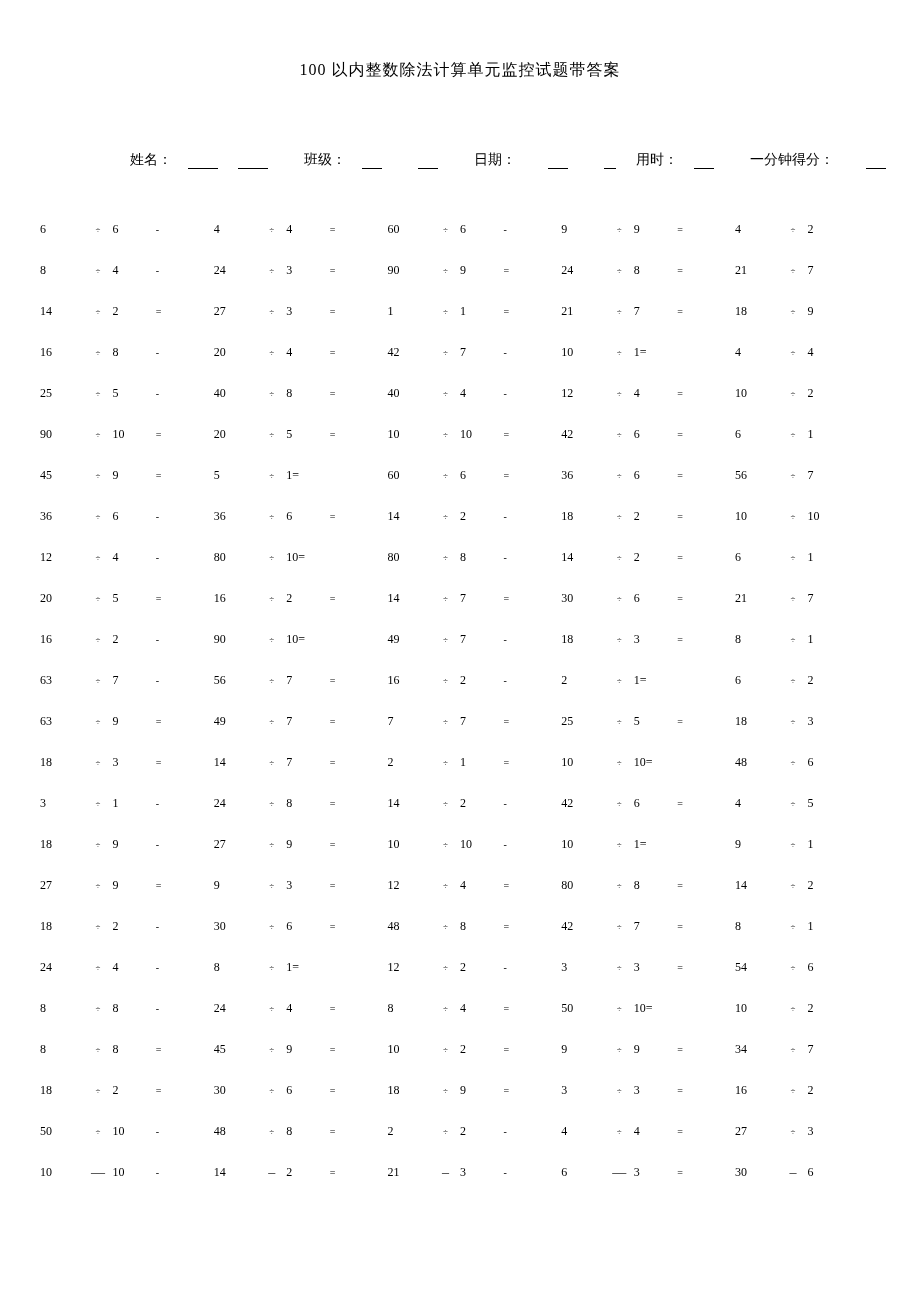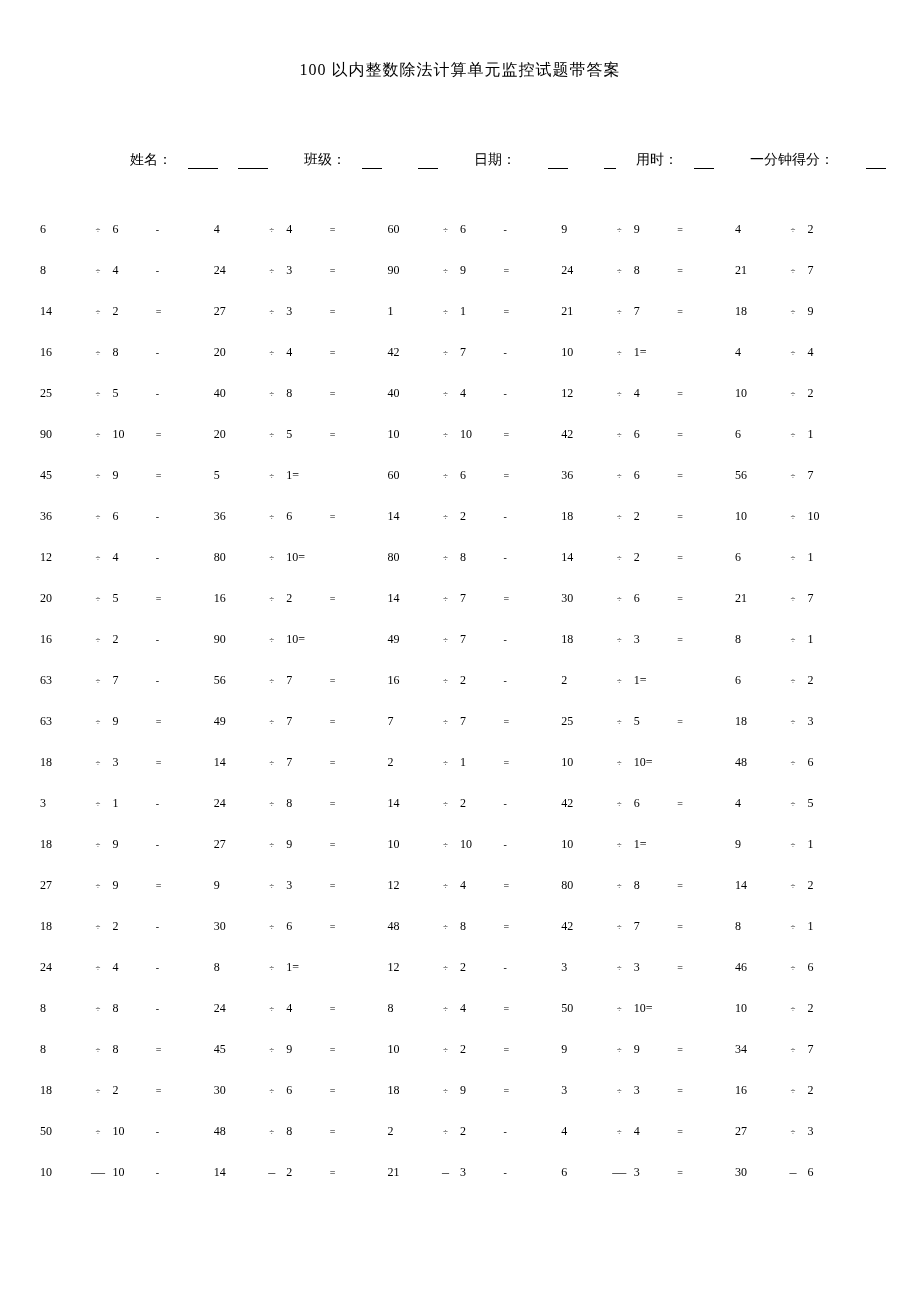--- a/index.html
+++ b/index.html
@@ -578,21 +578,21 @@
           <td class="c-a">12</td>
           <td class="c-op">÷</td>
           <td class="c-b">2</td>
           <td class="c-eq">-</td>
           <td class="c-sp"></td>
           <td class="c-a">3</td>
           <td class="c-op">÷</td>
           <td class="c-b">3</td>
           <td class="c-eq">=</td>
           <td class="c-sp"></td>
-          <td class="c-a">46</td>
+          <td class="c-a">54</td>
           <td class="c-op">÷</td>
           <td class="c-b">6</td>
           <td class="c-eq"></td>
         </tr>
         <tr>
           <td class="c-a">8</td>
           <td class="c-op">÷</td>
           <td class="c-b">8</td>
           <td class="c-eq">-</td>
           <td class="c-sp"></td>

